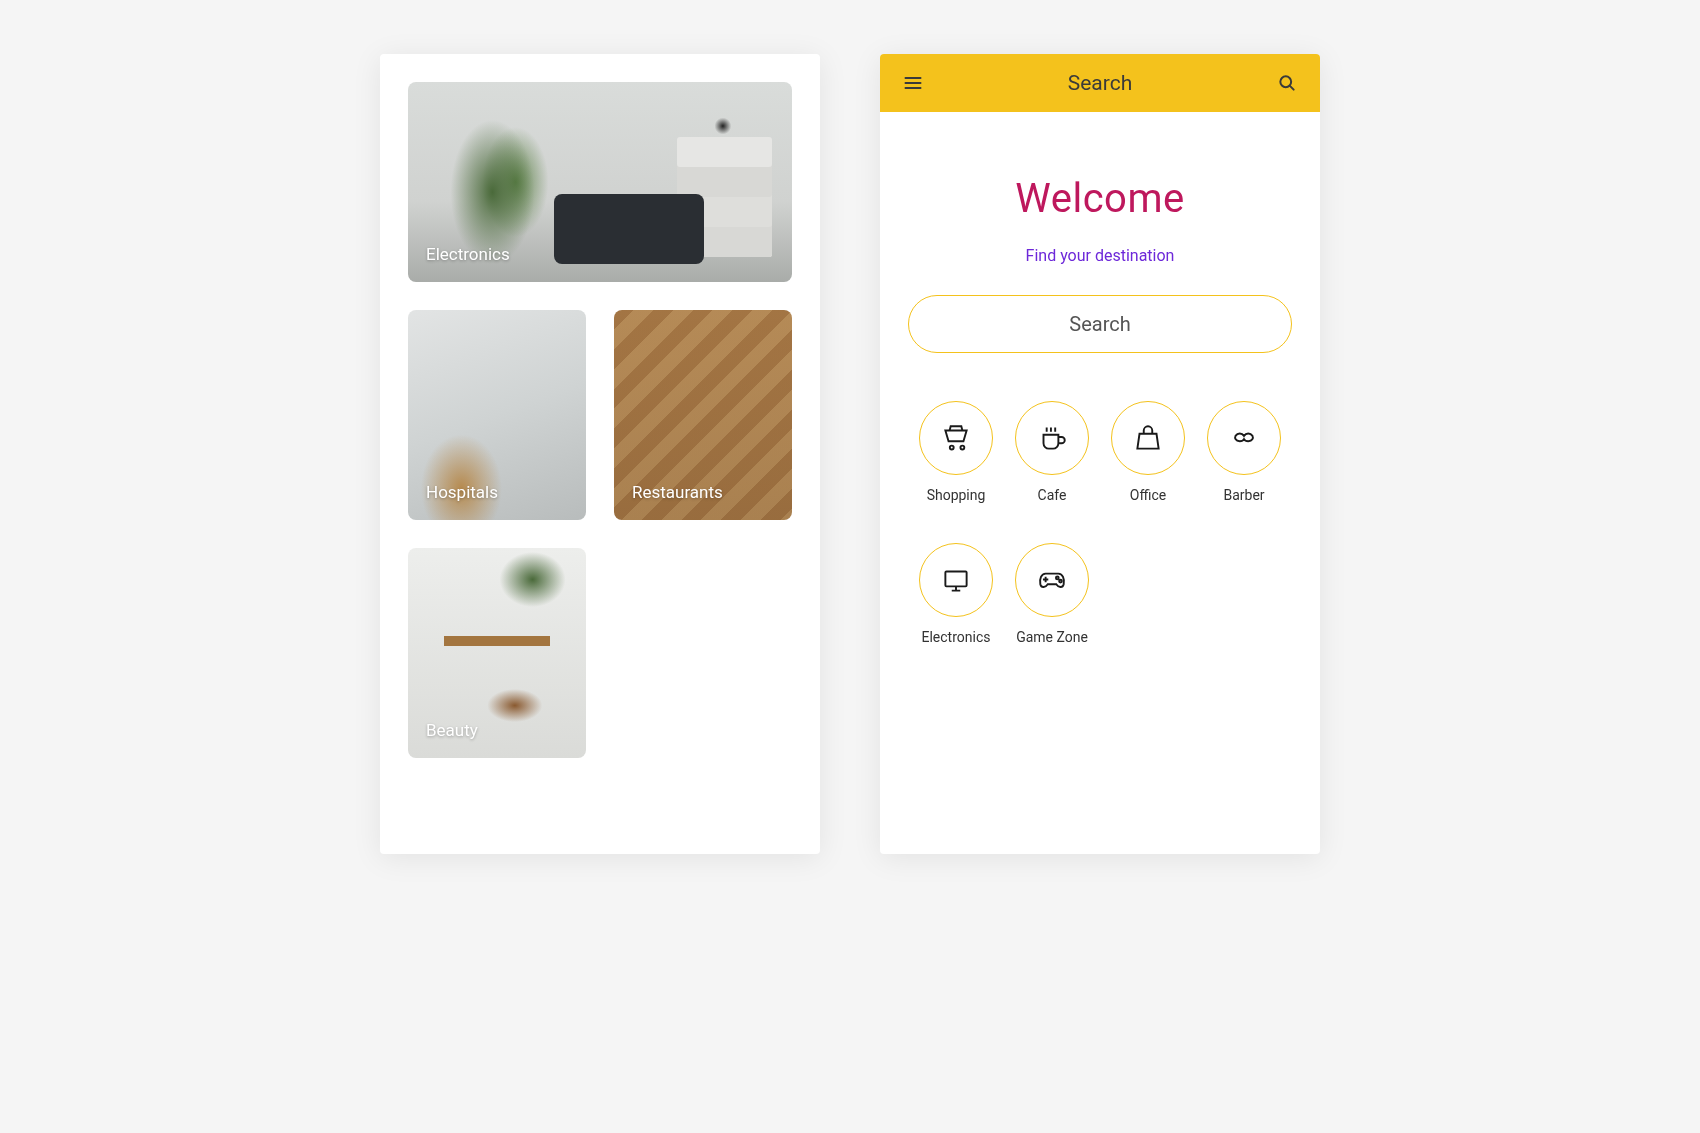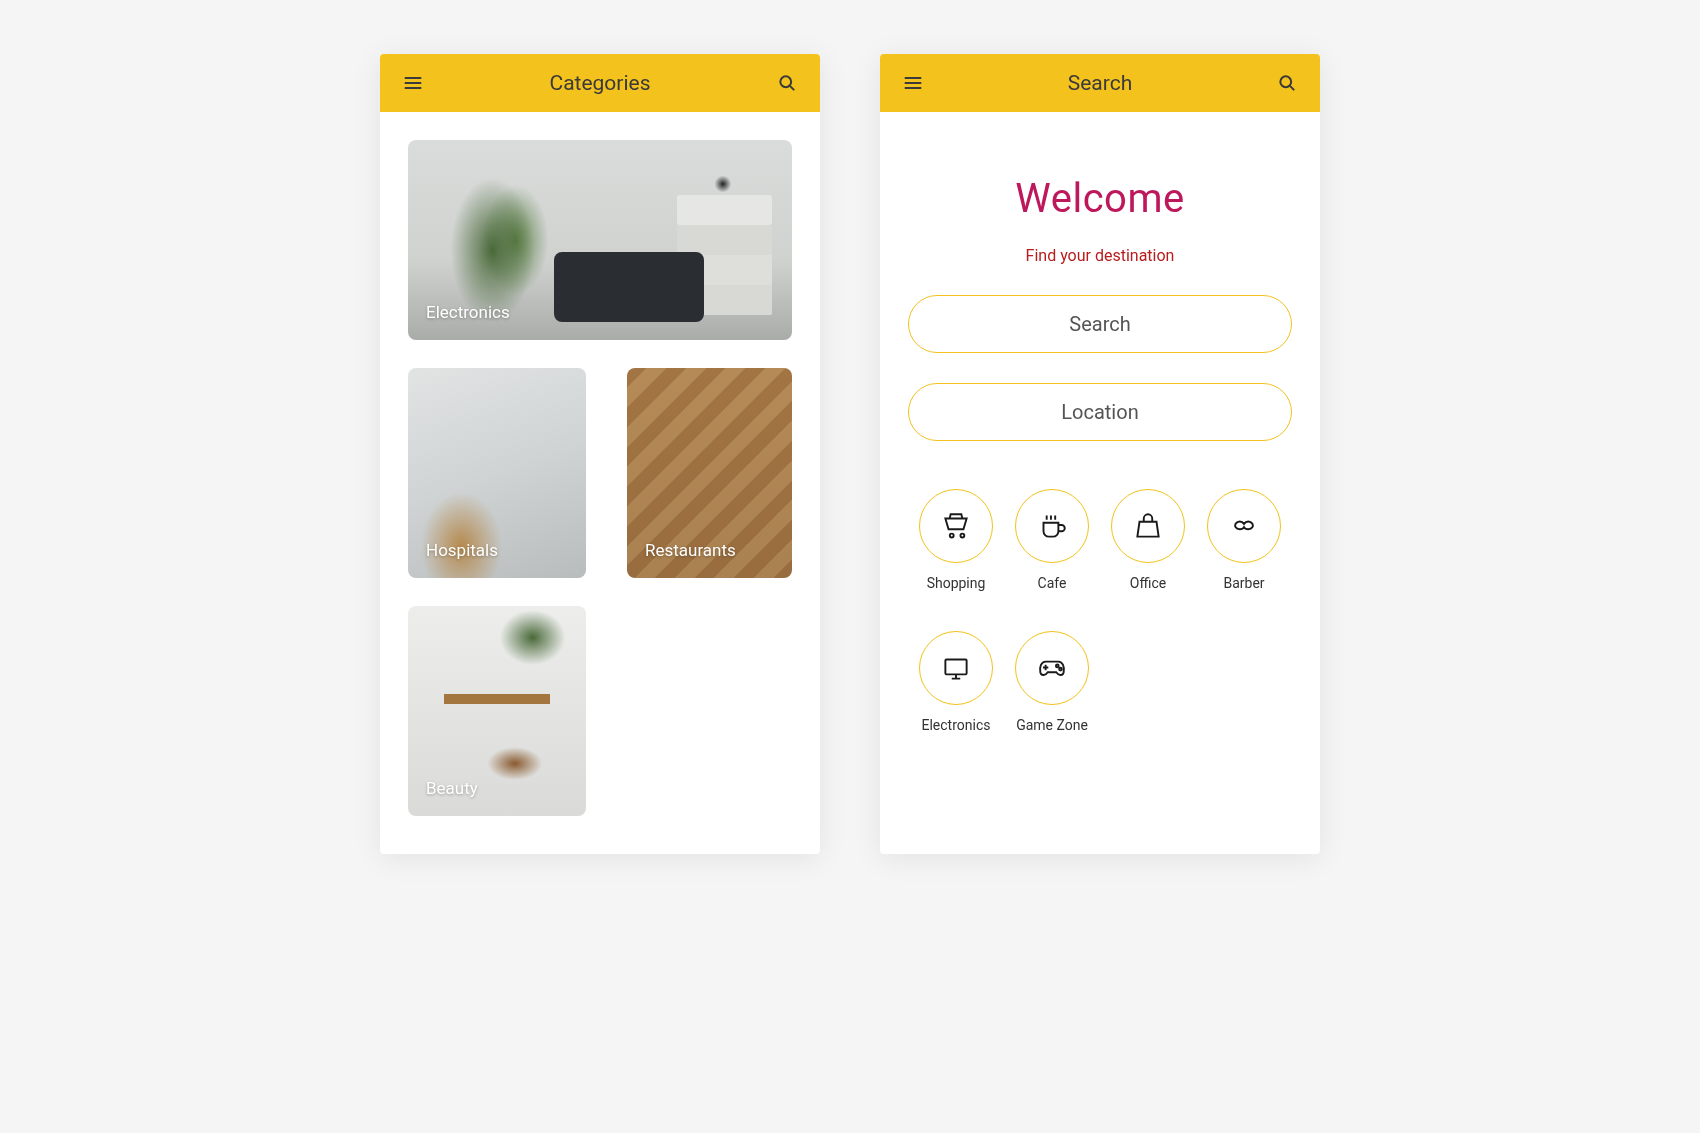--- a/index.html
+++ b/index.html
@@ -111,35 +111,34 @@
       linear-gradient(180deg,#e8e9ea 0%, #d5d6d7 100%);
   }
   .img-banks::after{
     content:""; position:absolute; left:48%; top:35%; width:18px; height:60px; background:#1a1a1a; border-radius:4px;
   }
   .img-restaurants {
     background:
       repeating-linear-gradient(135deg,#b3824d 0 14px,#c79a63 14px 28px),
       linear-gradient(180deg,#e8e5df 0%, #d9d5ce 100%);
     background-blend-mode: multiply;
-    margin-left: 13px;
   }
   .img-beauty {
     background:
       radial-gradient(ellipse 50px 30px at 60% 75%, #8a5a30 0%, transparent 55%),
       radial-gradient(ellipse 60px 50px at 70% 15%, #4a6a3a 0%, transparent 55%),
       linear-gradient(180deg,#edeeec 0%, #dadbd8 100%);
   }
   .img-beauty::after{
     content:""; position:absolute; left:20%; top:42%; width:60%; height:10px; background:#a3753f;
   }
   
   .welcome-block { text-align:center; margin-top: 35px; }
   .welcome-title { font-size: 40px; color: #be185d; font-weight: 400; letter-spacing: 0.5px; }
-  .welcome-sub  { font-size: 16px; color: #b91c1c; margin-top: 24px; }
+  .welcome-sub  { font-size: 16px; color: #6d28d9; margin-top: 24px; }
   .pill {
     width: 100%;
     border: 1.5px solid #f4c21c;
     border-radius: 40px;
     height: 58px;
     display:flex; align-items:center; justify-content:center;
     font-size: 20px; color:#555;
     margin-top: 30px;
     cursor: pointer;
     background:#fff;
@@ -161,34 +160,20 @@
     background:#fff;
   }
   .icon-circle svg { width: 34px; height: 34px; stroke:#1a1a1a; stroke-width:1.8; fill:none; }
   .icon-label { font-size: 14px; color:#333; margin-top: 12px; text-align:center; }
   .icon-cell { display:flex; flex-direction:column; align-items:center; }
 </style>
 </head>
 <body>
 
 <div class="phone">
-  <div class="header">
-    <div class="menu-icon">
-      <svg viewBox="0 0 24 24">
-          <path d="M3 6h18M3 12h18M3 18h18" stroke="#3a3a3a" stroke-width="2.4" stroke-linecap="round"></path>
-        </svg>
-    </div>
-    <div class="header-title">Categories</div>
-    <div class="search-icon-btn">
-      <svg viewBox="0 0 24 24">
-          <circle cx="10.5" cy="10.5" r="6.5" stroke="#3a3a3a" stroke-width="2.4" fill="none"></circle>
-          <path d="M20 20l-4.5-4.5" stroke="#3a3a3a" stroke-width="2.4" stroke-linecap="round"></path>
-        </svg>
-    </div>
-  </div>
   <div class="content">
     <div class="cat-hero img-electronics">
       <span class="cat-label">Electronics</span>
     </div>
     <div class="cat-grid">
       <div class="cat-card img-hospitals">
         <span class="cat-label">Hospitals</span>
       </div>
       <div class="cat-card img-restaurants">
         <span class="cat-label">Restaurants</span>
@@ -216,23 +201,20 @@
     </div>
   </div>
   <div class="content">
     <div class="welcome-block">
       <div class="welcome-title">Welcome</div>
       <div class="welcome-sub">Find your destination</div>
     </div>
     <div class="pill">
       <span>Search</span>
     </div>
-    <div class="pill">
-      <span>Location</span>
-    </div>
 
     <div class="icon-grid">
       <div class="icon-cell">
         <div class="icon-circle">
           <svg viewBox="0 0 32 32">
               <path d="M6 9h20l-3 10H9z"></path>
               <path d="M10 9l1-4h10l1 4"></path>
               <circle cx="12" cy="25" r="1.8"></circle>
               <circle cx="22" cy="25" r="1.8"></circle>
             </svg>

